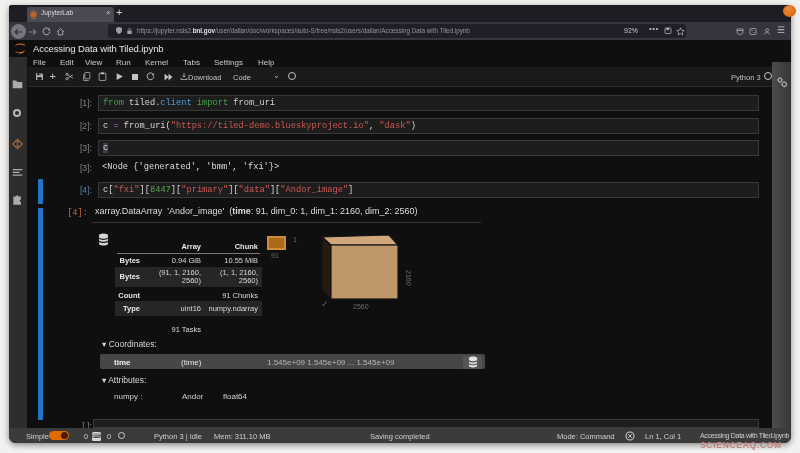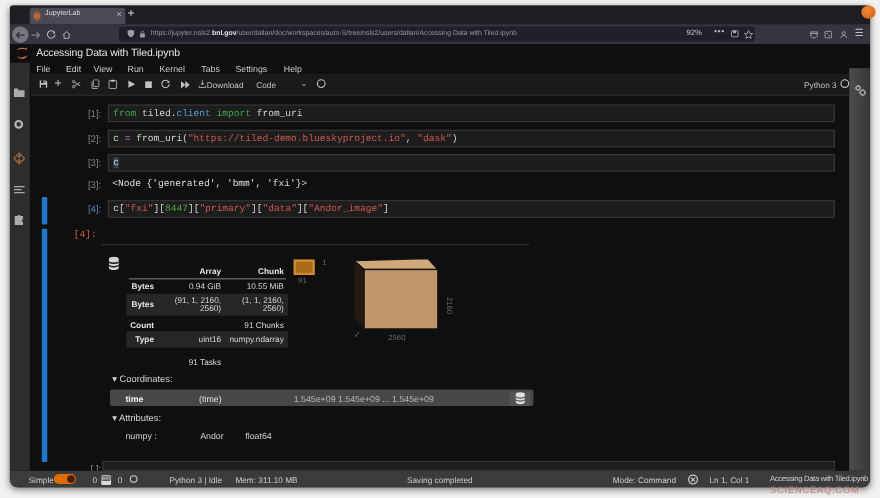--- a/index.html
+++ b/index.html
@@ -200,20 +200,21 @@
     <div class="cellbox mono" style="top:77.5px;">c <span class="op">=</span> from_uri(<span class="str">"https://tiled-demo.blueskyproject.io"</span>, <span class="str">"dask"</span>)</div>
     <div class="prompt" style="left:0px;top:102.5px;">[3]:</div>
     <div class="cellbox mono" style="top:99.5px;"><span style="background:#37414b;">c</span></div>
     <div class="prompt" style="left:0px;top:122.5px;">[3]:</div>
     <div class="abs mono" style="left:93px;top:121.5px;font-size:8.7px;color:#dedede;white-space:pre;">&lt;Node {'generated', 'bmm', 'fxi'}&gt;</div>
     <div class="bluebar" style="top:139px;height:25px;"></div>
     <div class="bluebar" style="top:168px;height:212px;"></div>
     <div class="prompt" style="left:0px;top:144.5px;color:#587fb0;">[4]:</div>
     <div class="cellbox mono" style="top:141.5px;">c[<span class="str">"fxi"</span>][<span class="num">8447</span>][<span class="str">"primary"</span>][<span class="str">"data"</span>][<span class="str">"Andor_image"</span>]</div>
     <div class="prompt mono" style="left:0px;top:167.5px;width:79px;color:#c4683c;">[4]:</div>
+    <div class="abs" style="left:86px;top:166px;font-size:9px;color:#dcdcdc;white-space:pre;">xarray.DataArray&nbsp; 'Andor_image'&nbsp; (<b>time</b>: 91, dim_0: 1, dim_1: 2160, dim_2: 2560)</div>
 
     <div class="abs" style="left:83px;top:182px;width:389px;height:1px;background:#333333;"></div>
     <svg class="abs" style="left:89px;top:193px" width="11" height="13" viewBox="0 0 16 18">
         <path d="M1.5 3C1.5 1.4 4.4 0.3 8 0.3S14.5 1.4 14.5 3v12c0 1.6-2.9 2.7-6.5 2.7S1.5 16.6 1.5 15z" fill="#d4d4d4"></path>
         <path d="M1.5 7c1 1.1 3.5 1.8 6.5 1.8S13.5 8.1 14.5 7" stroke="#1a1a1a" stroke-width="1.8" fill="none"></path>
         <path d="M1.5 11.5c1 1.1 3.5 1.8 6.5 1.8s5.5-.7 6.5-1.8" stroke="#1a1a1a" stroke-width="1.8" fill="none"></path>
       </svg>
 
     <div class="xt xtb rt" style="left:156px;top:201.5px;width:36px;">Array</div>
     <div class="xt xtb rt" style="left:213px;top:201.5px;width:36px;">Chunk</div>
@@ -280,13 +281,13 @@
       <svg class="abs" style="left:616px;top:3px" width="10" height="10" viewBox="0 0 10 10">
           <circle cx="5" cy="5" r="4" stroke="#c8c8c8" stroke-width="1.1" fill="none"></circle>
           <path d="M3.2 3.2l3.6 3.6M6.8 3.2L3.2 6.8" stroke="#c8c8c8" stroke-width="1"></path>
         </svg>
       <span class="sbt" style="left:636px;">Ln 1, Col 1</span>
       <span class="sbt" style="left:691px;font-size:7px;letter-spacing:-0.3px;">Accessing Data with Tiled.ipynb</span>
     </div>
   </div>
 </div>
 
-<div class="abs" style="left:700px;top:440px;font-size:8.5px;font-weight:normal;letter-spacing:0.7px;color:rgba(193,122,122,0.95);z-index:10;">SCIENCEAQ.COM</div>
+<div class="abs" style="left:700px;top:440px;font-size:8.5px;font-weight:bold;letter-spacing:0.7px;color:rgba(193,122,122,0.95);z-index:10;">SCIENCEAQ.COM</div>
 
 </body></html>

